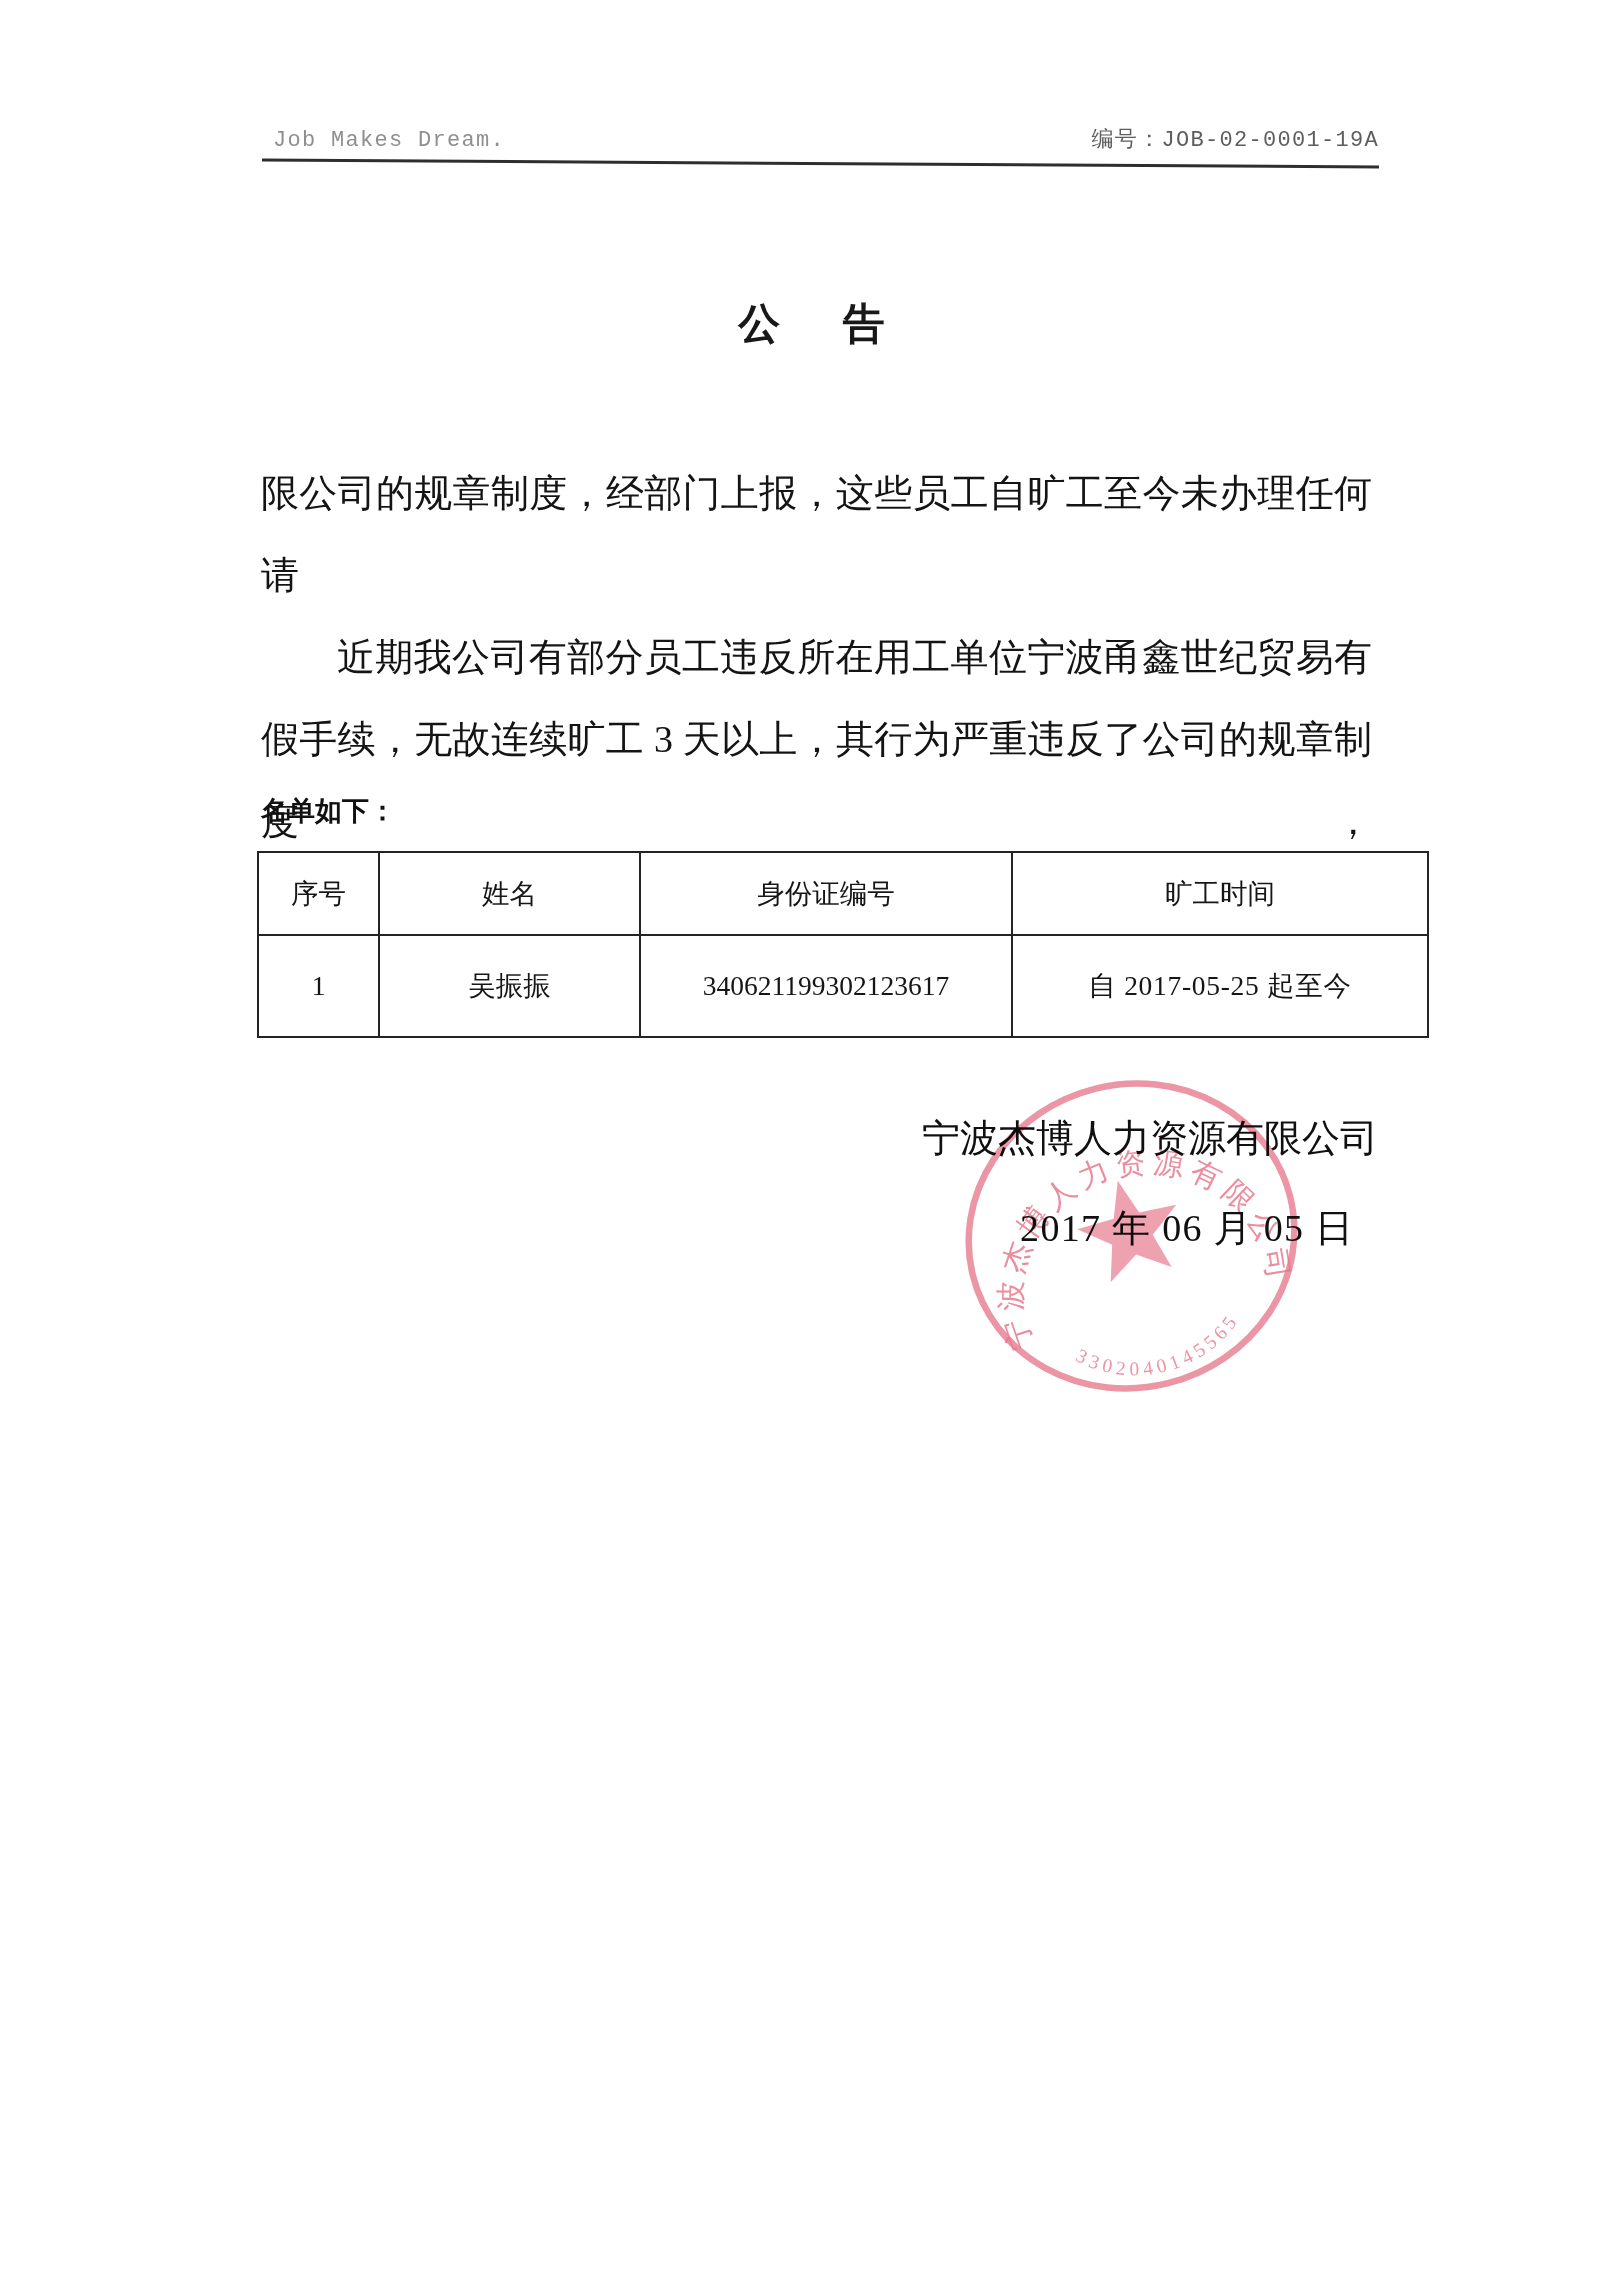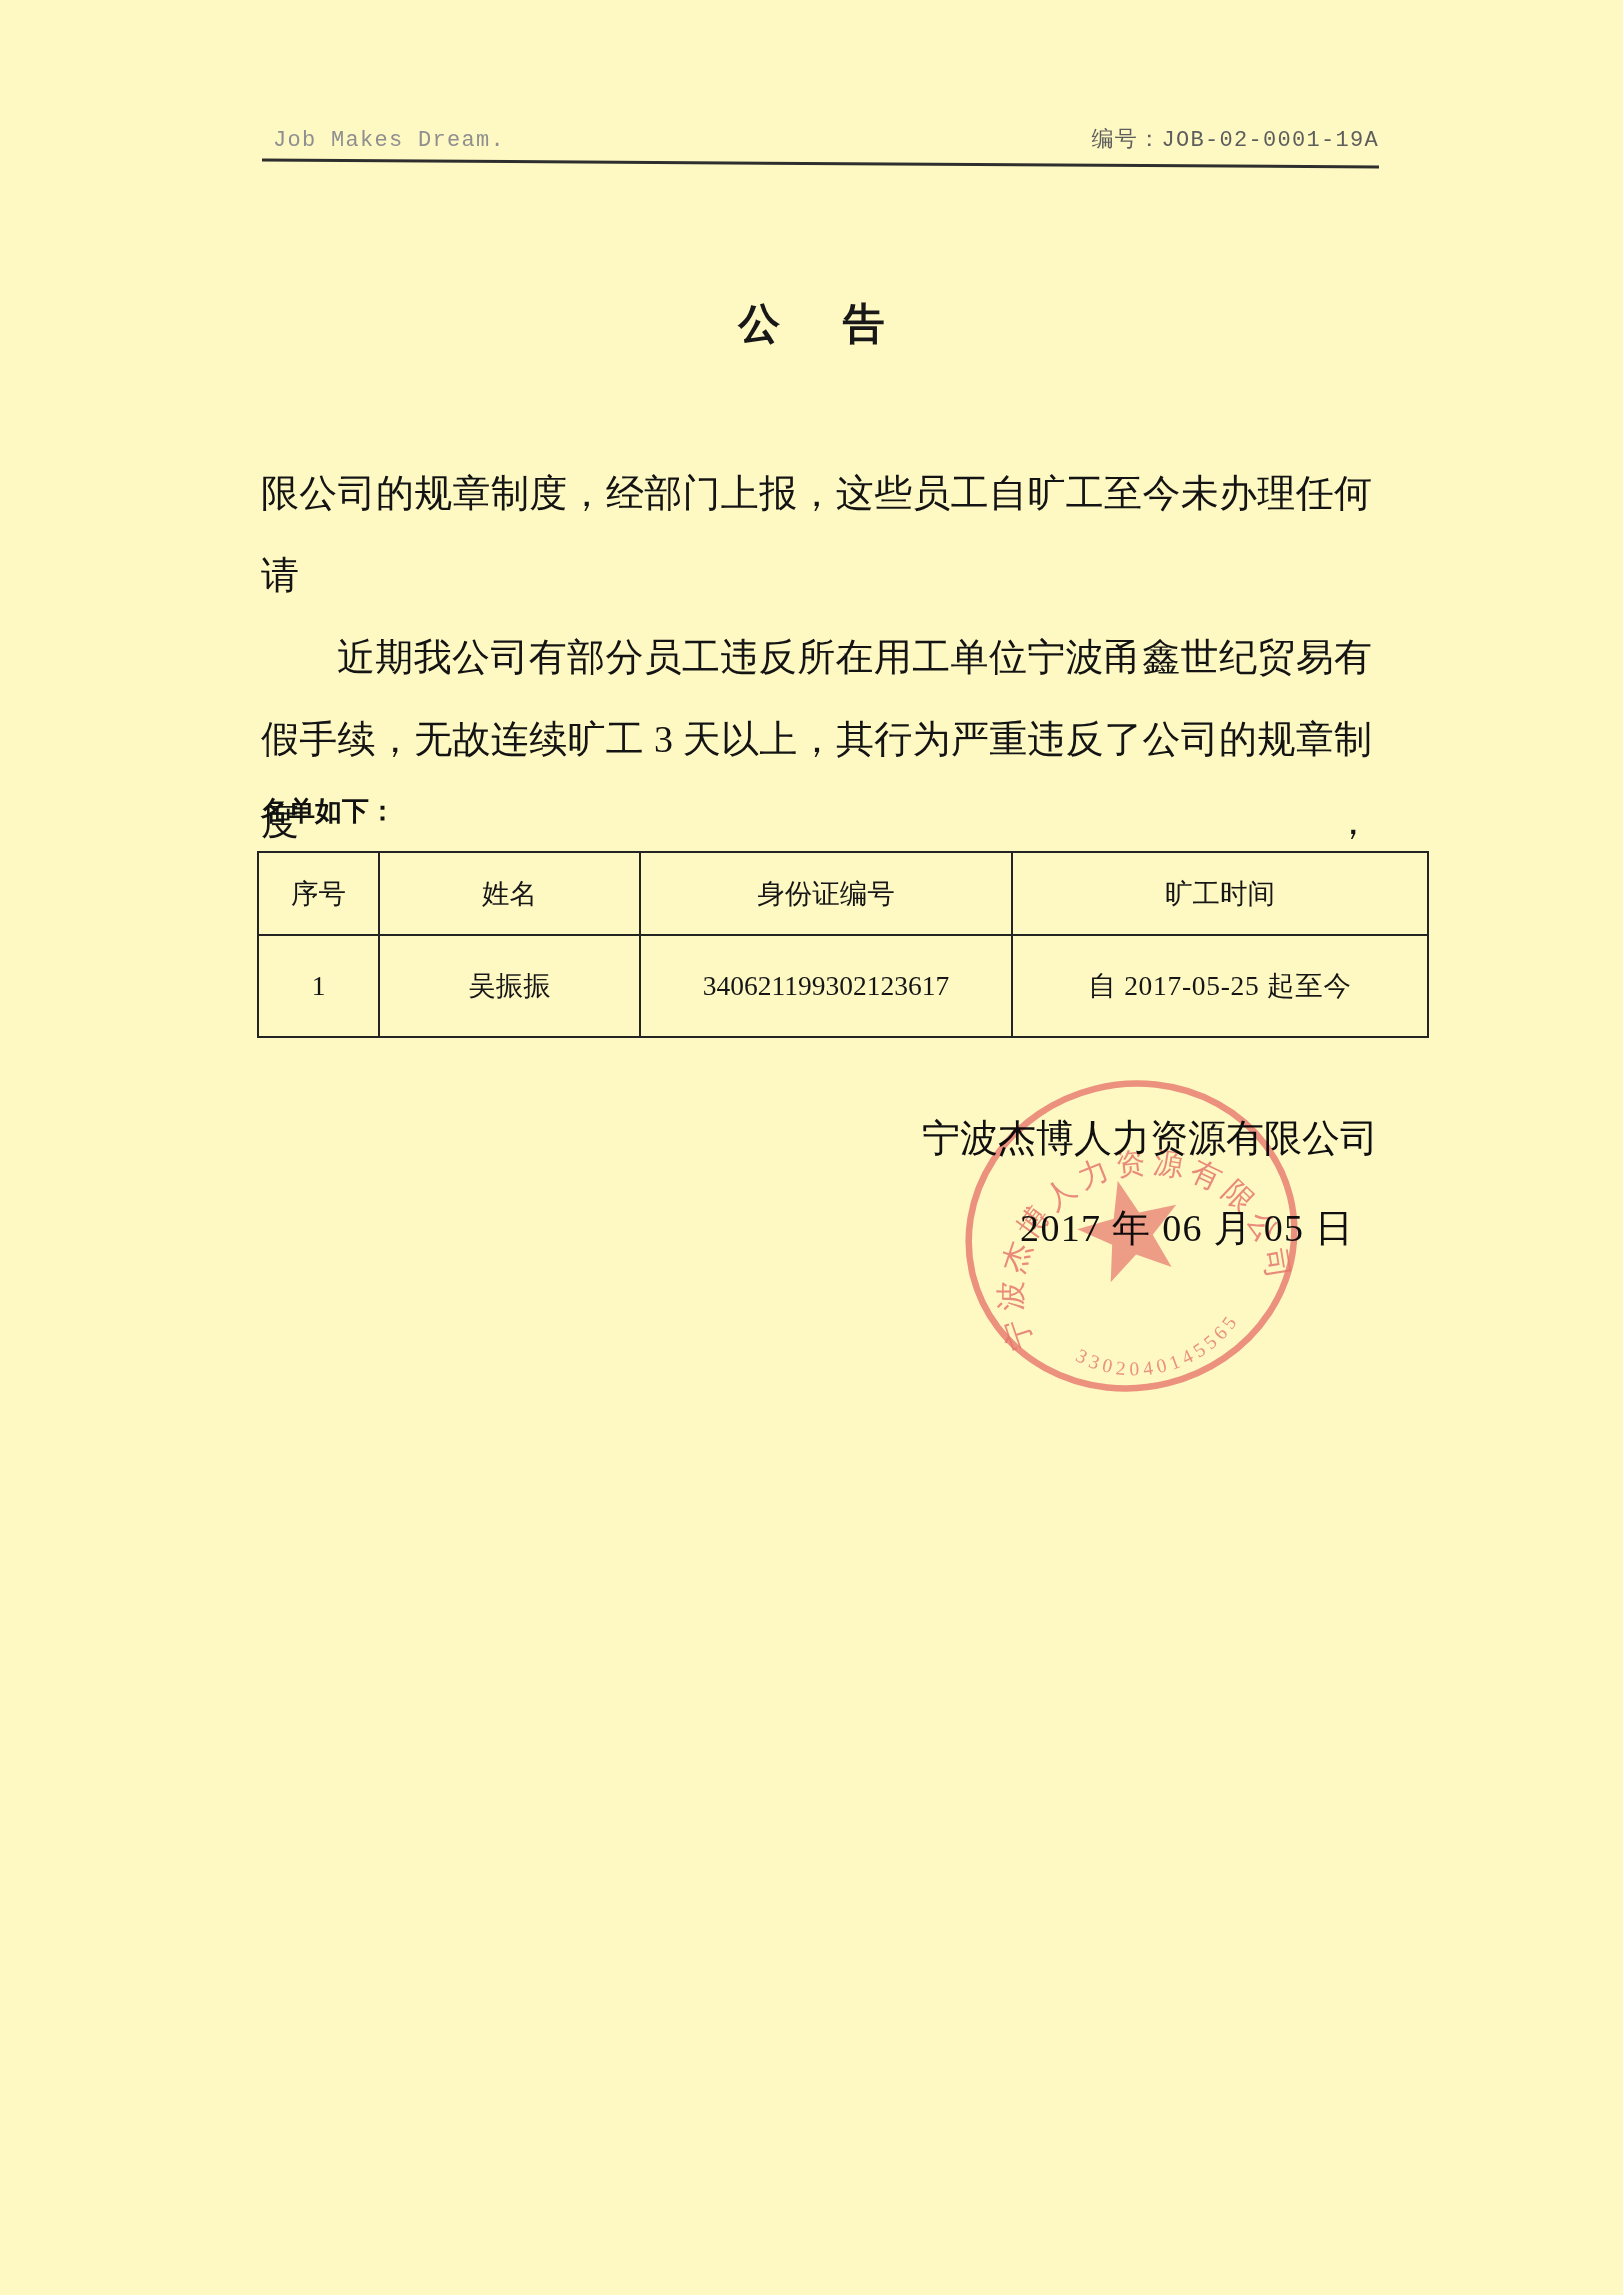--- a/index.html
+++ b/index.html
@@ -1,19 +1,19 @@
 <!DOCTYPE html>
 <html style="font-size:10.5px"><head>
 <meta charset="utf-8">
 <style>
   html,body{margin:0;padding:0;background:#e8e8e8;}
   .page{
     position:relative;
     width:1623px;height:2295px;
-    background:#fef9c3;
+    background:#ffffff;
     margin:0 auto;
     overflow:hidden;
     font-family:"Liberation Serif","DejaVu Serif",serif;
     color:#1c1c1c;
   }
   
   .header-row{
     position:absolute;left:273px;top:124px;width:1106px;
     display:flex;justify-content:space-between;align-items:baseline;
     font-family:"Liberation Mono","DejaVu Sans Mono",monospace;

